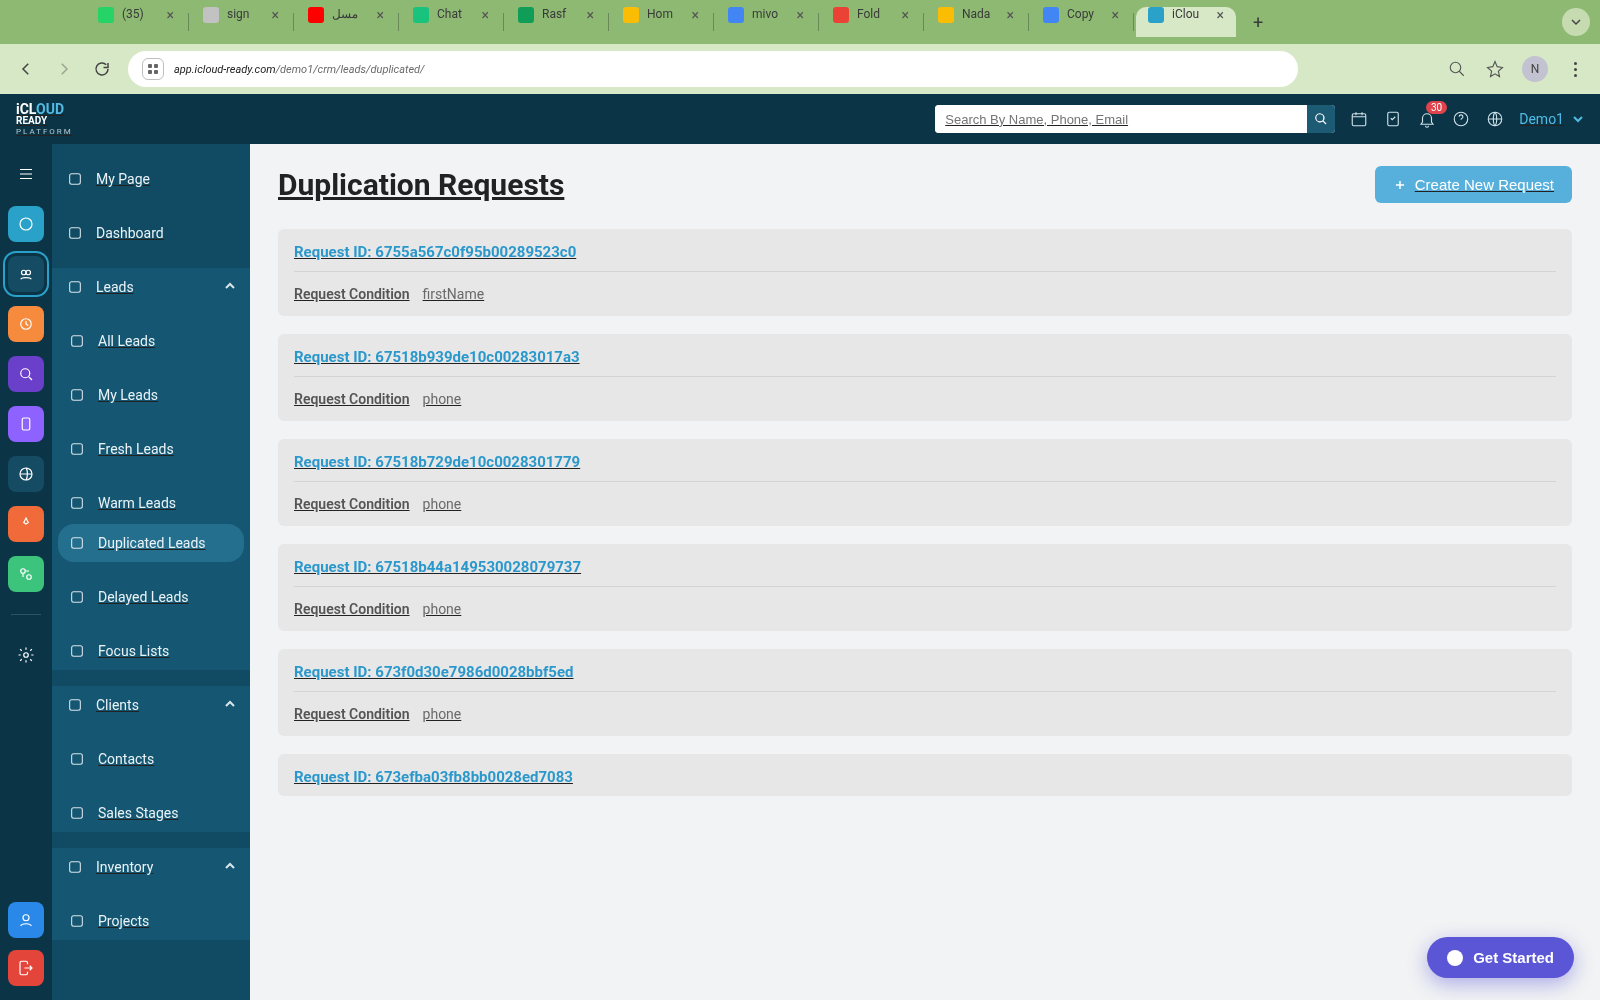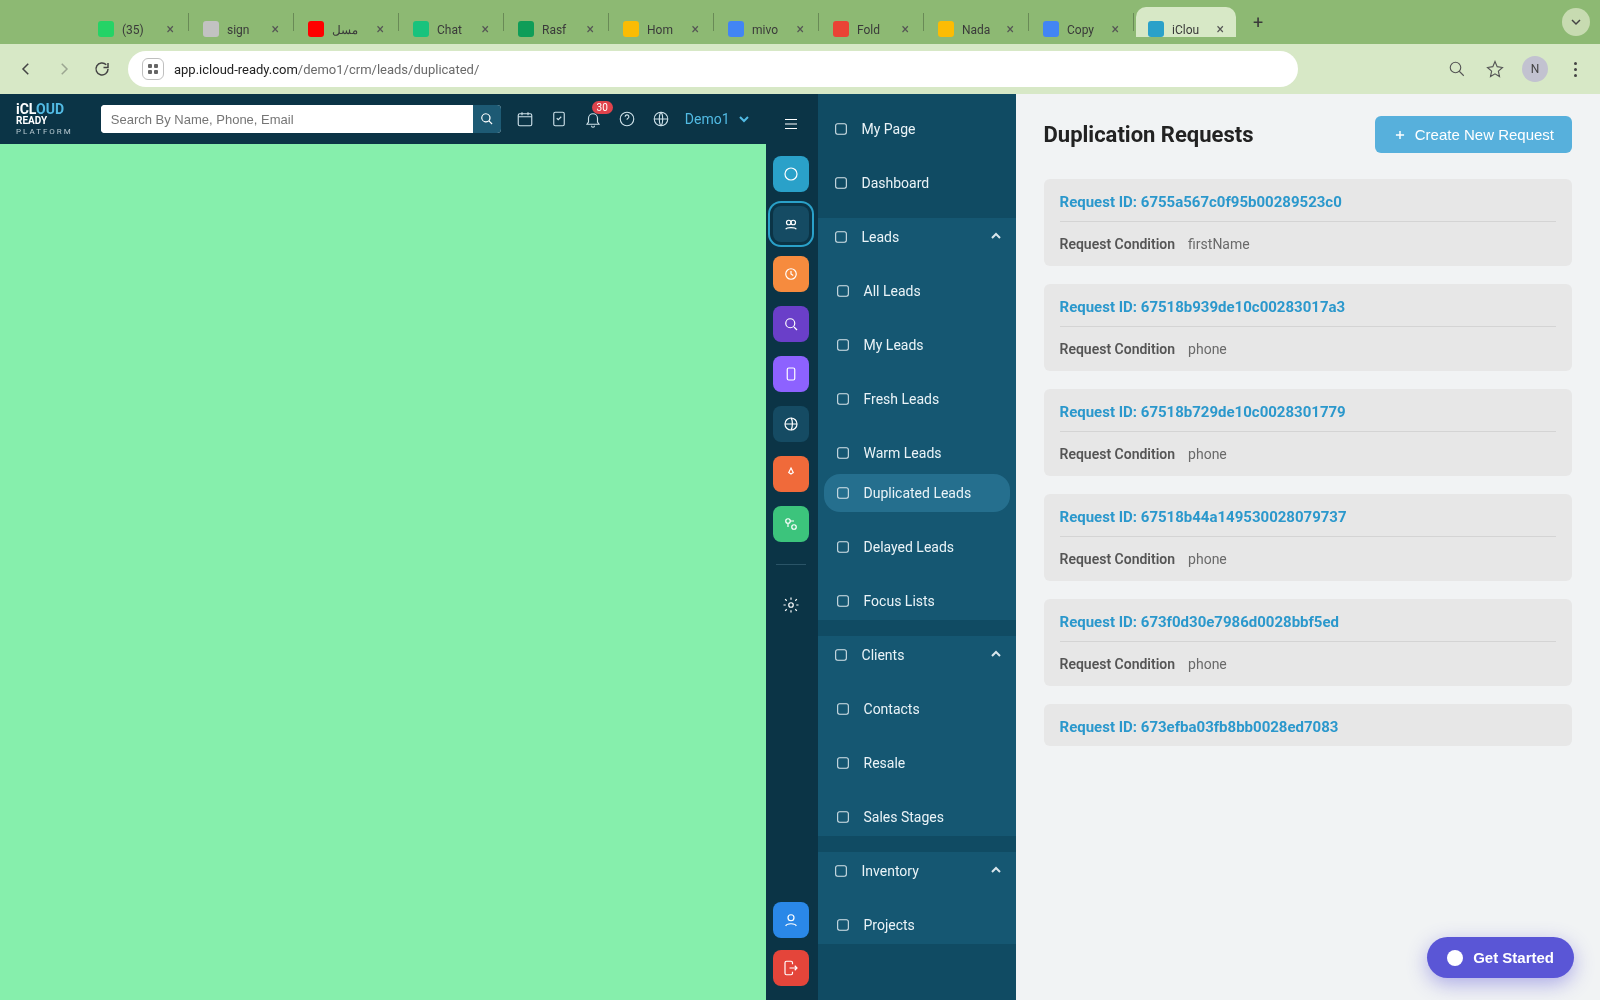--- a/index.html
+++ b/index.html
@@ -1,48 +1,48 @@
 <!DOCTYPE html>
 <html><head>
 <meta charset="utf-8">
 <style>
   * { box-sizing: border-box; }
   html, body { margin:0; padding:0; font-family: -apple-system, BlinkMacSystemFont, "Segoe UI", Roboto, "Helvetica Neue", Arial, sans-serif; font-size:14px; color:#222; }
   body { width:1600px; height:1000px; overflow:hidden; background:#a9d08f; }
 
   
   .browser-tabs { height:44px; background:#8db973; display:flex; align-items:center; padding-left:86px; gap:2px; }
-  .tab { display:flex; align-items:flex-end; gap:8px; padding:0 12px; height:30px; border-radius:10px 10px 0 0; min-width:100px; max-width:120px; font-size:12px; color:#3a3a3a; position:relative; cursor:pointer;}
+  .tab { display:flex; align-items:flex-start; gap:8px; padding:0 12px; height:30px; border-radius:10px 10px 0 0; min-width:100px; max-width:120px; font-size:12px; color:#3a3a3a; position:relative; cursor:pointer;}
   .tab .favicon { width:16px; height:16px; border-radius:3px; background:#ccc; flex-shrink:0;}
   .tab .label { white-space:nowrap; overflow:hidden; text-overflow:ellipsis; flex:1;}
   .tab .close { font-size:14px; color:#555; cursor:pointer; flex-shrink:0;}
   .tab.active { background:#d7e8c6; }
   .tab-sep { width:1px; height:18px; background:rgba(0,0,0,0.25); }
   .new-tab { width:28px; height:28px; display:flex; align-items:center; justify-content:center; font-size:18px; color:#3a3a3a; cursor:pointer; margin-left:6px;}
   .tab-overflow { width:28px; height:28px; margin-left:auto; margin-right:10px; background:#c7dbb1; border-radius:14px; display:flex; align-items:center; justify-content:center; cursor:pointer;}
   .tab-overflow svg{width:12px;height:12px;}
 
   .addr-bar { height:50px; background:#d7e8c6; display:flex; align-items:center; padding:0 14px; gap:14px;}
   .nav-btn { width:24px; height:24px; display:flex; align-items:center; justify-content:center; color:#444; cursor:pointer;}
   .nav-btn svg{width:18px;height:18px;stroke:#444;stroke-width:2;fill:none;}
   .nav-btn.disabled{color:#9aa; opacity:0.4;}
   .url-box { flex:1; height:36px; background:#fff; border-radius:18px; display:flex; align-items:center; padding:0 14px; gap:10px; max-width:1170px;}
   .site-control{width:22px;height:22px;border:1px solid rgba(0,0,0,0.25);border-radius:6px;display:flex;align-items:center;justify-content:center;}
   .site-control svg{width:12px;height:12px;}
-  .url-text { font-size:13px; color:#6a6a6a; }
+  .url-text { font-size:11px; color:#6a6a6a;font-style:italic; }
   .url-text .host{color:#222;}
   .addr-icons{display:flex;align-items:center;gap:16px; margin-left:auto;}
   .addr-icons .ic{width:22px;height:22px;display:flex;align-items:center;justify-content:center;color:#555;cursor:pointer;}
   .addr-icons .avatar{width:26px;height:26px;border-radius:13px;background:#c2c2d0;color:#444;display:flex;align-items:center;justify-content:center;font-size:12px;}
   .addr-icons svg{width:18px;height:18px;stroke:#555;stroke-width:1.5;fill:none;}
   .kebab{display:flex;flex-direction:column;gap:3px;}
   .kebab span{width:3px;height:3px;background:#444;border-radius:50%;}
 
   
-  .app{height:906px;display:flex;flex-direction:row;background:#86efac;}
+  .app{height:906px;display:flex;flex-direction:column;background:#86efac;text-decoration:underline;}
   .topbar{height:50px;background:#0b3446;color:#fff;display:flex;align-items:center;padding:0 16px;gap:14px;}
   .logo{display:flex;flex-direction:column;line-height:1;}
   .logo .l1{font-weight:700;font-size:14px;color:#fff;}
   .logo .l1 .accent{color:#52bbe4;}
   .logo .l2{font-size:8px;letter-spacing:2px;color:#b7c9d1;margin-top:2px;}
   .spacer{flex:1;}
   .search-wrap{display:flex;align-items:center;height:28px;width:400px;background:#fff;border-radius:4px;overflow:hidden;}
   .search-wrap input{flex:1;border:none;outline:none;padding:0 10px;font-size:13px;color:#666;height:28px;}
   .search-wrap .sbtn{width:28px;height:28px;background:#1d5a74;display:flex;align-items:center;justify-content:center;cursor:pointer;}
   .search-wrap .sbtn svg{width:14px;height:14px;fill:#fff;}
@@ -70,21 +70,21 @@
   .sb-item .chev svg{width:12px;height:12px;stroke:#d9e6ec;fill:none;stroke-width:2;}
   .sb-item.group{background:#104b63;}
   .sb-item.active{background:#155772;}
   .sb-sub{background:#155772;}
   .sb-sub .sb-item{padding-left:16px;}
   .sb-sub .sb-item.hl{background:#256f8e;border-radius:16px;margin:2px 6px;padding-left:10px;}
 
   .main{flex:1;background:#f1f3f4;overflow-y:auto;position:relative;}
   .main-inner{padding:22px 28px;}
   .page-head{display:flex;align-items:center;margin-bottom:26px;}
-  .page-head h1{font-size:22px;font-weight:700;color:#222;margin:0;}
+  .page-head h1{font-size:30px;font-weight:700;color:#222;margin:0;}
   .create-btn{margin-left:auto;background:#57b0dc;color:#fff;border:none;border-radius:6px;padding:10px 18px;font-size:15px;display:flex;align-items:center;gap:8px;cursor:pointer;}
   .create-btn svg{width:14px;height:14px;stroke:#fff;stroke-width:2.5;fill:none;}
 
   .card{background:#e7e7e7;border-radius:6px;margin-bottom:18px;}
   .card .ch{padding:14px 16px 10px 16px;}
   .card .ch a{color:#2b98cc;font-weight:700;font-size:15px;text-decoration:none;}
   .card .divider{height:1px;background:#d4d4d4;margin:0 16px;}
   .card .cb{padding:14px 16px;font-size:14px;}
   .card .cb .lbl{color:#555;font-weight:600;margin-right:13px;}
   .card .cb .val{color:#6a6a6a;}
@@ -452,28 +452,20 @@
             </svg></span>
         </div>
         <div class="sb-sub">
           <div class="sb-item">
             <span class="sicon">
               <svg viewBox="0 0 24 24">
                 <rect x="4" y="4" width="16" height="16" rx="3"></rect>
               </svg>
             </span>
             <span>Contacts</span>
-          </div>
-          <div class="sb-item">
-            <span class="sicon">
-              <svg viewBox="0 0 24 24">
-                <rect x="4" y="4" width="16" height="16" rx="3"></rect>
-              </svg>
-            </span>
-            <span>Resale</span>
           </div>
           <div class="sb-item">
             <span class="sicon">
               <svg viewBox="0 0 24 24">
                 <rect x="4" y="4" width="16" height="16" rx="3"></rect>
               </svg>
             </span>
             <span>Sales Stages</span>
           </div>
         </div>

